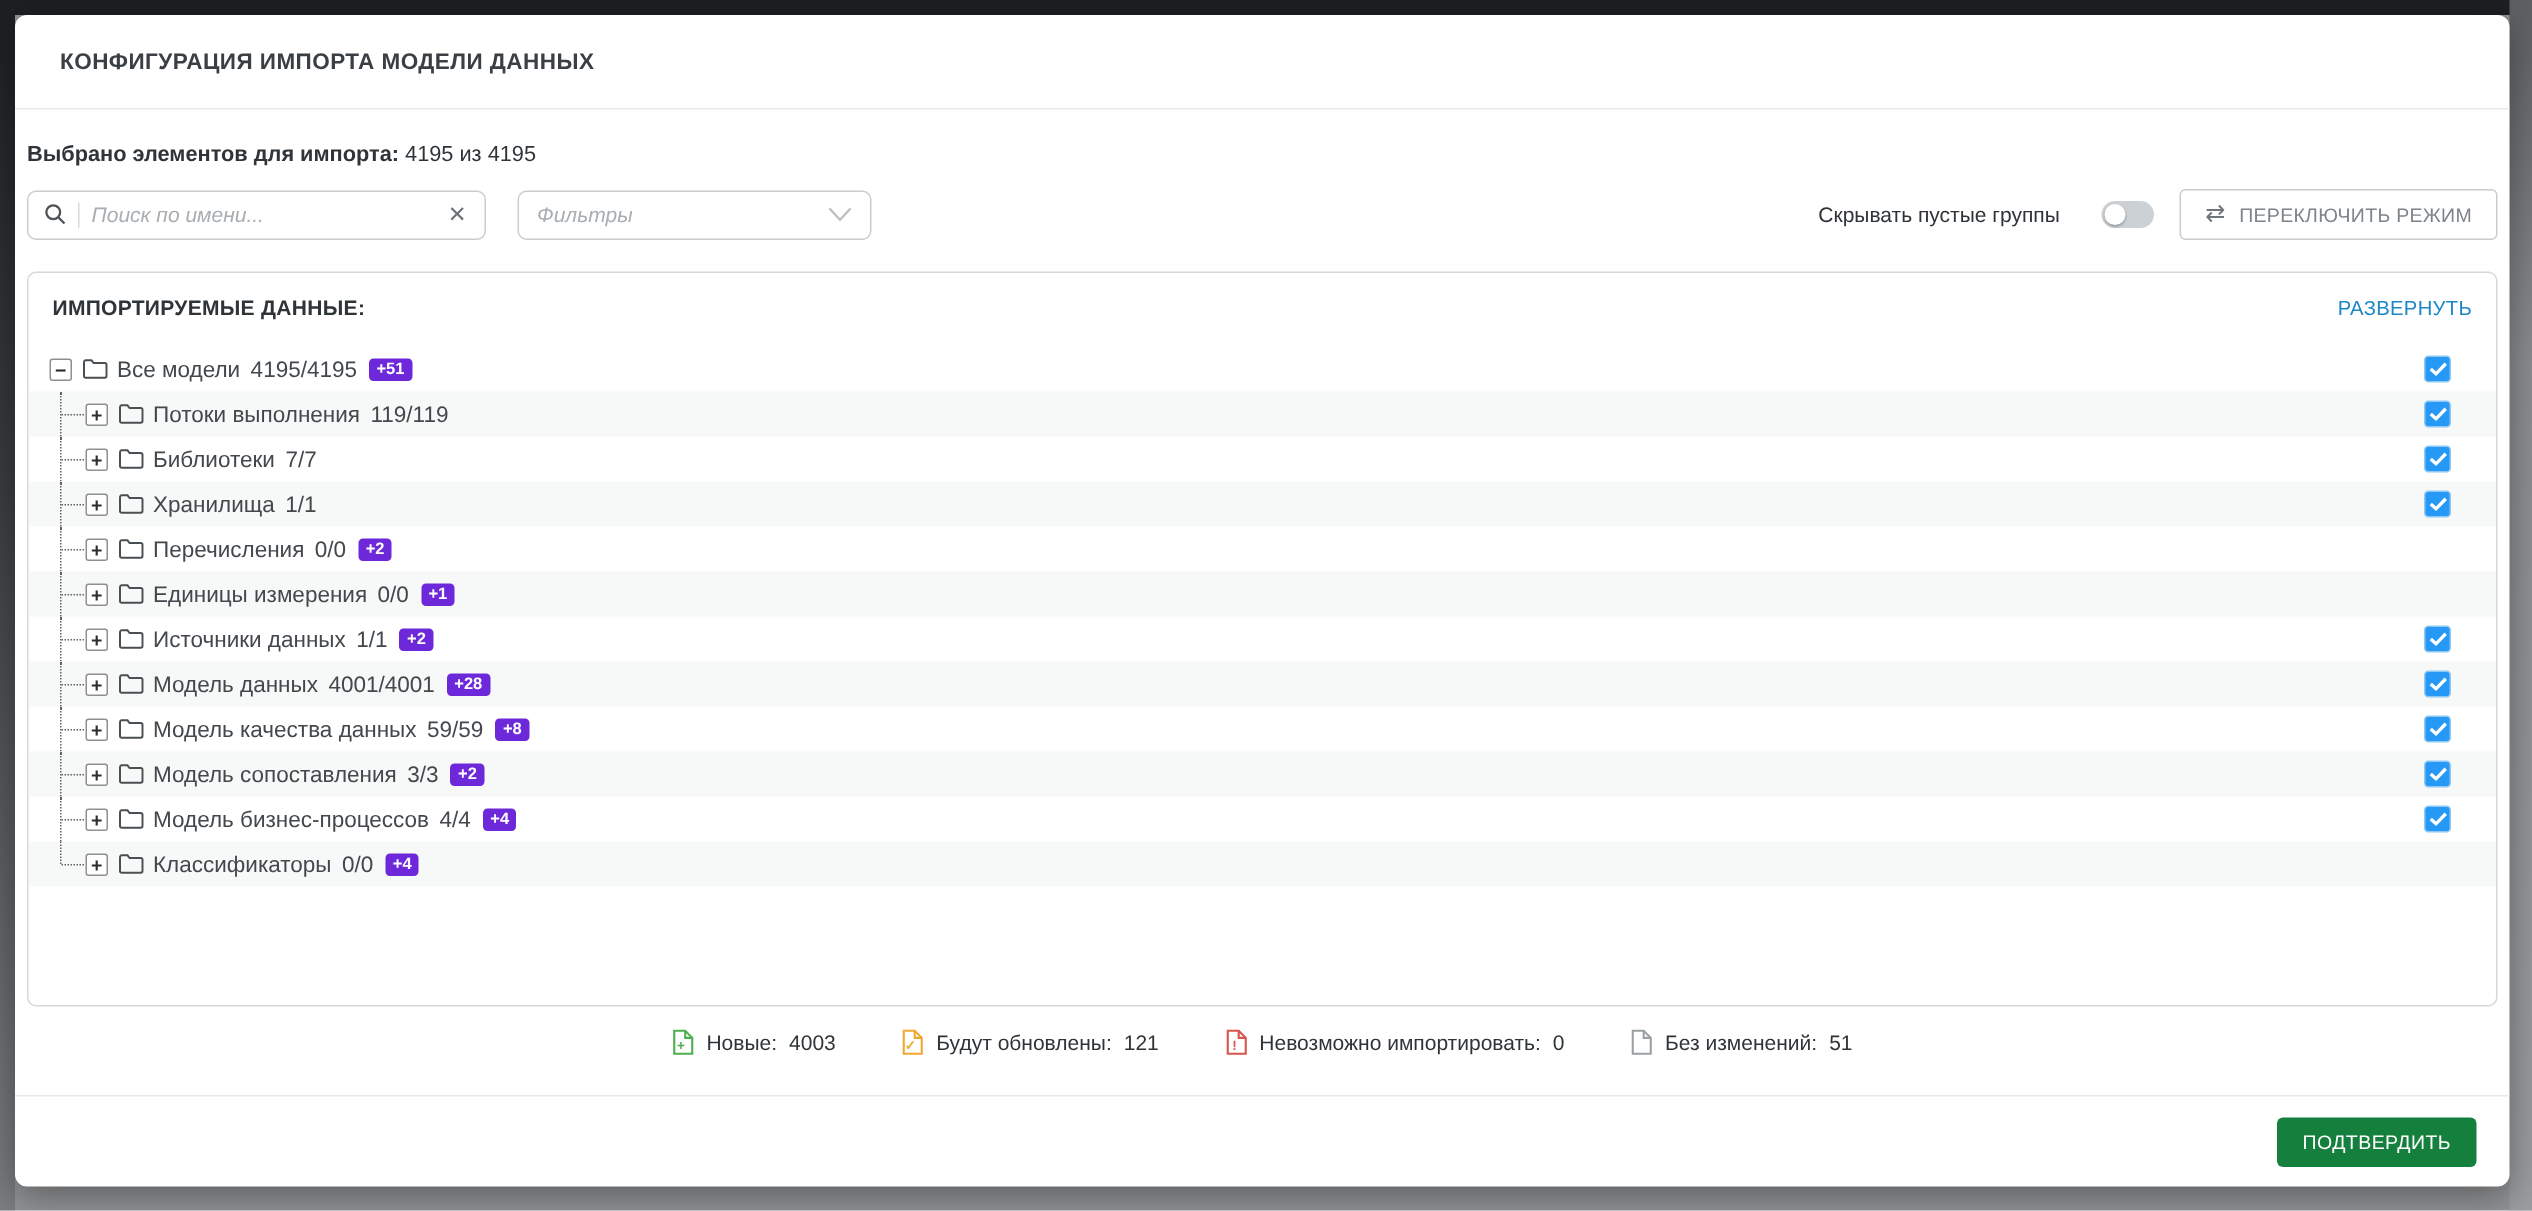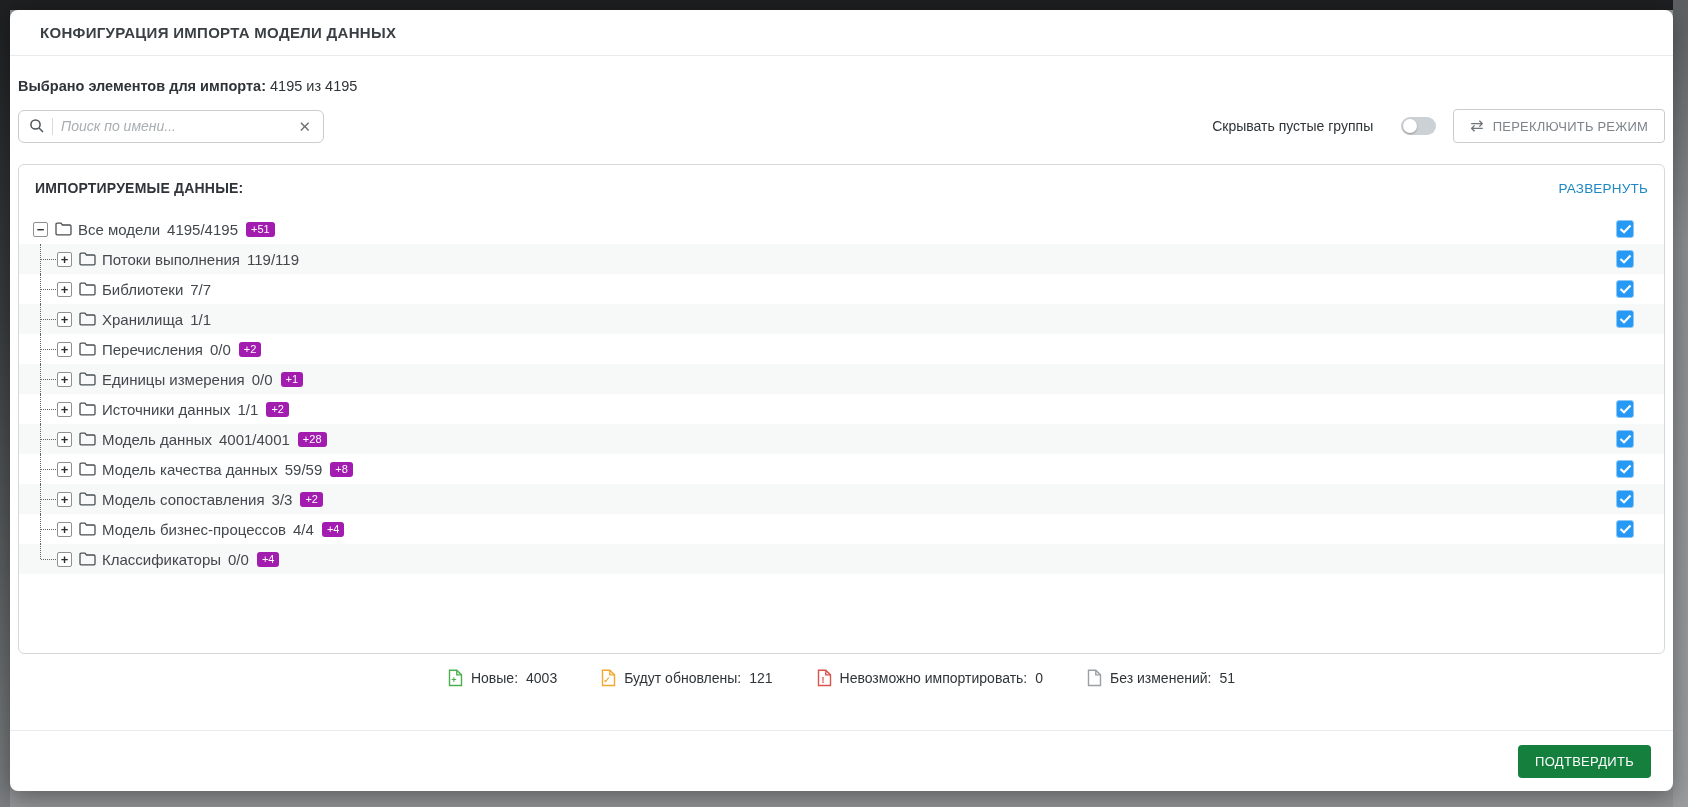--- a/index.html
+++ b/index.html
@@ -12,21 +12,21 @@
   .shade-top { position:absolute; left:0; top:0; width:100%; height:10px; background:#1d1f21; }
   .shade-left { position:absolute; left:0; top:0; width:10px; height:100%;
     background:linear-gradient(180deg,#1d1f21 0%,#3a3d3f 40%,#7c7f81 100%); }
   .shade-right { position:absolute; right:0; top:0; width:15px; height:100%;
     background:linear-gradient(180deg,#5d6062 0%,#8b8e90 30%,#9b9d9f 100%); }
 
   .dialog { position:absolute; left:10px; top:10px; width:1663px; height:781px;
     background:#fff; border-radius:8px; box-shadow:0 6px 24px rgba(0,0,0,.38);
     display:flex; flex-direction:column; }
 
-  .dialog-header { height:46px; padding:0 30px; display:flex; align-items:center;
+  .dialog-header { height:63px; padding:0 30px; display:flex; align-items:center;
     border-bottom:1px solid #e9eaeb; flex:none; }
   .dialog-title { font-size:15px; font-weight:700; letter-spacing:.3px; color:#3a3f44; }
 
   .dialog-body { flex:1; padding:0 8px; overflow:hidden; }
 
   .summary { margin-top:22px; font-size:14.5px; color:#2f3438; }
   .summary b { font-weight:700; }
 
   .controls-row { margin-top:15px; display:flex; align-items:center; height:34px; }
   .search-box { width:306px; height:33px; border:1px solid #ccc; border-radius:6px;
@@ -70,21 +70,21 @@
     border-left:1px dotted #636363; }
   .trow.child.last::before { bottom:50%; }
   .trow.child::after { content:''; position:absolute; left:22px; top:50%; width:15px;
     border-top:1px dotted #636363; }
   .expander { width:15px; height:15px; border:1px solid #8f8f8f; border-radius:2px; background:#fff;
     display:inline-flex; align-items:center; justify-content:center; font-size:13px; font-weight:700;
     color:#2e2e2e; line-height:1; margin-right:7px; cursor:pointer; flex:none; position:relative; z-index:1; }
   .folder { margin-right:6px; flex:none; display:inline-flex; }
   .tlabel { cursor:default; }
   .tcount { margin-left:7px; }
-  .tbadge { margin-left:8px; background:#a21caf; color:#fff; font-size:11px; font-weight:400;
+  .tbadge { margin-left:8px; background:#6d28d9; color:#fff; font-size:11px; font-weight:700;
     border-radius:3px; padding:2px 5px; line-height:1; }
   .tcheck { position:absolute; right:30px; top:50%; transform:translateY(-50%);
     width:18px; height:18px; background:#2699f6; border:1px solid #8ec7f2; border-radius:3px;
     display:flex; align-items:center; justify-content:center; cursor:pointer; }
 
   .stats { margin-top:15px; display:flex; justify-content:center; align-items:center; gap:44px; }
   .stat { display:flex; align-items:center; gap:8px; font-size:14px; color:#2f3438; }
   .stat b { font-weight:400;text-align:right; }
 
   .dialog-footer { flex:none; height:61px; border-top:1px solid #e9eaeb; display:flex;
@@ -117,20 +117,26 @@
       <div class="search-box">
         <svg width="16" height="16" viewBox="0 0 16 16">
           <circle cx="6.5" cy="6.5" r="4.6" fill="none" stroke="#4c5256" stroke-width="1.5"></circle>
           <line x1="10" y1="10" x2="14" y2="14" stroke="#4c5256" stroke-width="1.5"></line>
         </svg>
         <span class="sep"></span>
         <input type="text" placeholder="Поиск по имени..." style="">
         <span class="clear-x">✕</span>
       </div>
 
+      <div class="filter-select">
+        <span class="ph">Фильтры</span>
+        <svg width="16" height="10" viewBox="0 0 16 10">
+          <polyline points="1,1 8,8.5 15,1" fill="none" stroke="#bcc1c5" stroke-width="1.6"></polyline>
+        </svg>
+      </div>
 
       <div class="flex-spacer"></div>
 
       <span class="toggle-label">Скрывать пустые группы</span>
       <div class="toggle">
         <div class="knob"></div>
       </div>
 
       <button class="mode-btn">
         <span class="swap">⇄</span>

